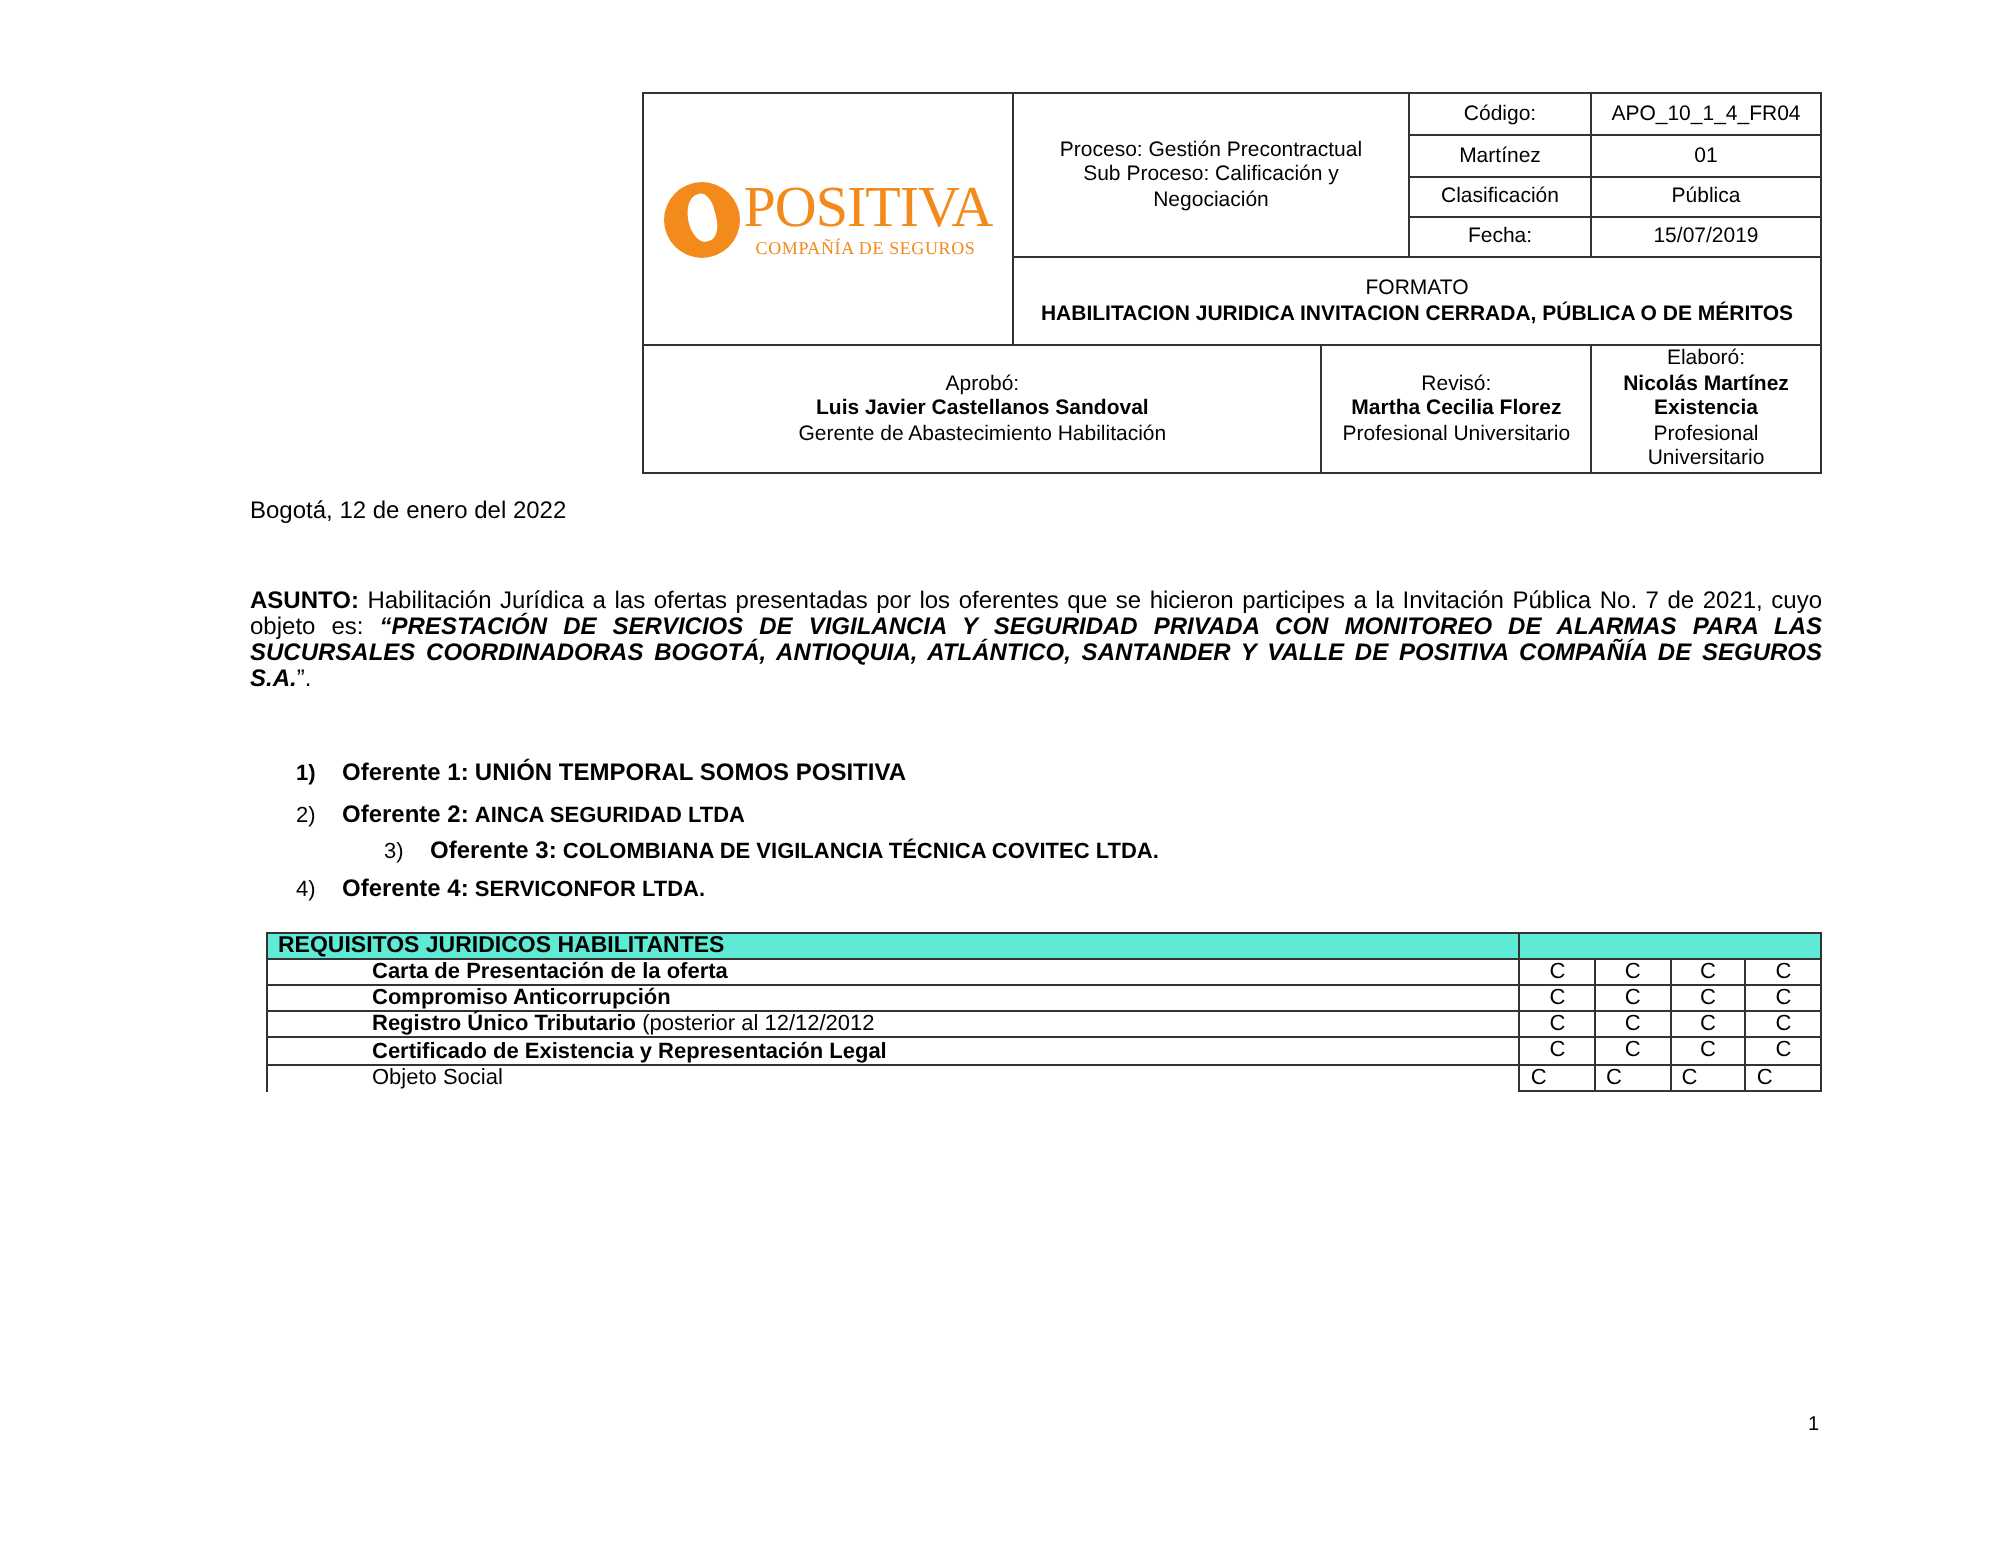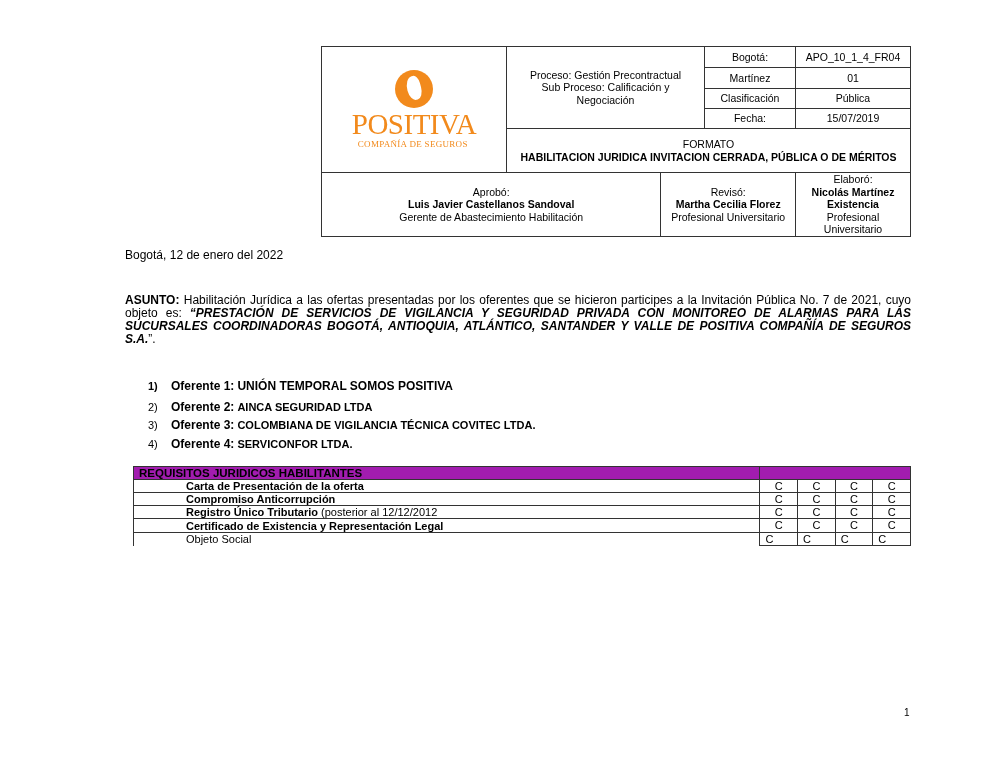--- a/index.html
+++ b/index.html
@@ -4,21 +4,21 @@
 <style>
   html, body { margin: 0; padding: 0; background: #ffffff; }
   body { width: 1000px; height: 773px; position: relative; overflow: hidden;
          font-family: "Liberation Sans", sans-serif; color: #000; }
 
   
   .hdr { position: absolute; left: 321px; top: 46px; width: 590px; height: 178px;
          border-collapse: collapse; font-size: 10.5px; }
   .hdr td { border: 1px solid #333; text-align: center; vertical-align: middle; padding: 0 2px; line-height: 12.5px; }
   .logo-cell { width: 180px; }
-  .logo { display: flex; align-items: center; justify-content: center; gap: 2px; flex-direction: column; }
+  .logo { display: flex; align-items: center; justify-content: center; gap: 2px; }
   .logo-mark { width: 38px; height: 38px; border-radius: 50%; background: #f28a1c; position: relative; }
   .logo-mark:after { content: ""; position: absolute; left: 12px; top: 6px; width: 14px; height: 24px;
                      border-radius: 60% 40% 50% 50%; background: #fff; transform: rotate(-15deg); }
   .logo-text { display: flex; flex-direction: column; align-items: flex-start; color: #f28a1c; }
   .logo-main { font-family: "Liberation Serif", serif; font-size: 29px; letter-spacing: -0.5px; line-height: 29px; }
   .logo-sub { font-family: "Liberation Serif", serif; font-size: 9px; line-height: 10px; margin-left: 6px; letter-spacing: 0.3px; }
   .b { font-weight: bold; }
 
   .p { position: absolute; font-size: 12px; line-height: 13px; }
   .asunto { left: 125px; top: 294px; width: 786px; text-align: justify; }
@@ -27,21 +27,21 @@
   .list { position: absolute; left: 148px; font-size: 11px; }
   .list .num { display: inline-block; width: 23px; }
   .list .lbl { font-weight: bold; font-size: 12px; }
   .list .val { font-weight: bold; }
 
   
   .mt { position: absolute; left: 133px; top: 466px; width: 778px; border-collapse: collapse; font-size: 11px; }
   .mt td { border: 1px solid #333; vertical-align: top; padding: 0 5px; line-height: 12px; }
   .mt .c { text-align: center; }
   .mt .hd { font-weight: bold; }
-  .mt .sec td { background: #a21caf; font-weight: bold; font-size: 11.5px; }
+  .mt .sec td { background: #5eead4; font-weight: bold; font-size: 11.5px; }
   .mt .o1 { font-size: 12px; line-height: 17px; }
   .ind { padding-left: 52px !important; margin-top: 15px; }
   .page-num { position: absolute; left: 904px; top: 707px; font-size: 10px; }
 </style>
 </head>
 <body>
 
 <table class="hdr">
   <tbody>
       <tr style="height:21px">
@@ -52,21 +52,21 @@
           <span class="logo-main">POSITIVA</span>
           <span class="logo-sub">COMPAÑÍA DE SEGUROS</span>
         </div>
       </div>
     </td>
     <td rowspan="4" colspan="2" style="width:210px">
       <div>Proceso: Gestión Precontractual</div>
       <div>Sub Proceso: Calificación y</div>
       <div>Negociación</div>
     </td>
-    <td style="width:86px">Bogotá:</td>
+    <td style="width:86px">Código:</td>
     <td style="width:110px">APO_10_1_4_FR04</td>
   </tr>
   <tr style="height:21px">
     <td>Martínez</td>
     <td>01</td>
   </tr>
   <tr style="height:20px">
     <td>Clasificación</td>
     <td>Pública</td>
   </tr>
@@ -103,21 +103,21 @@
 <div class="p" style="left:125px; top:249px;">Bogotá, 12 de enero del 2022</div>
 
 <div class="p asunto"><b>ASUNTO:</b><span> Habilitación Jurídica a las ofertas presentadas por los oferentes que se hicieron participes a la Invitación Pública No. 7 de 2021, cuyo objeto es: </span><span class="obj">“PRESTACIÓN DE SERVICIOS DE VIGILANCIA Y SEGURIDAD PRIVADA CON MONITOREO DE ALARMAS PARA LAS SUCURSALES COORDINADORAS BOGOTÁ, ANTIOQUIA, ATLÁNTICO, SANTANDER Y VALLE DE POSITIVA COMPAÑÍA DE SEGUROS S.A.</span><span>”.</span></div>
 
 <div class="list" style="top:379px;">
   <span class="num b">1)</span><span class="lbl">Oferente 1:</span> <span class="val" style="font-size:12px">UNIÓN TEMPORAL SOMOS POSITIVA</span>
 </div>
 <div class="list" style="top:400px;">
   <span class="num">2)</span><span class="lbl">Oferente 2:</span> <span class="val">AINCA SEGURIDAD LTDA</span>
 </div>
-<div class="list" style="top:418px;">
+<div class="list" style="top:418px;margin-left:44px;">
   <span class="num">3)</span><span class="lbl">Oferente 3:</span> <span class="val">COLOMBIANA DE VIGILANCIA TÉCNICA COVITEC LTDA.</span>
 </div>
 <div class="list" style="top:437px;">
   <span class="num">4)</span><span class="lbl">Oferente 4:</span> <span class="val">SERVICONFOR LTDA.</span>
 </div>
 
 <table class="mt">
   <tbody>
   <tr class="sec">
     <td>REQUISITOS JURIDICOS HABILITANTES</td>

